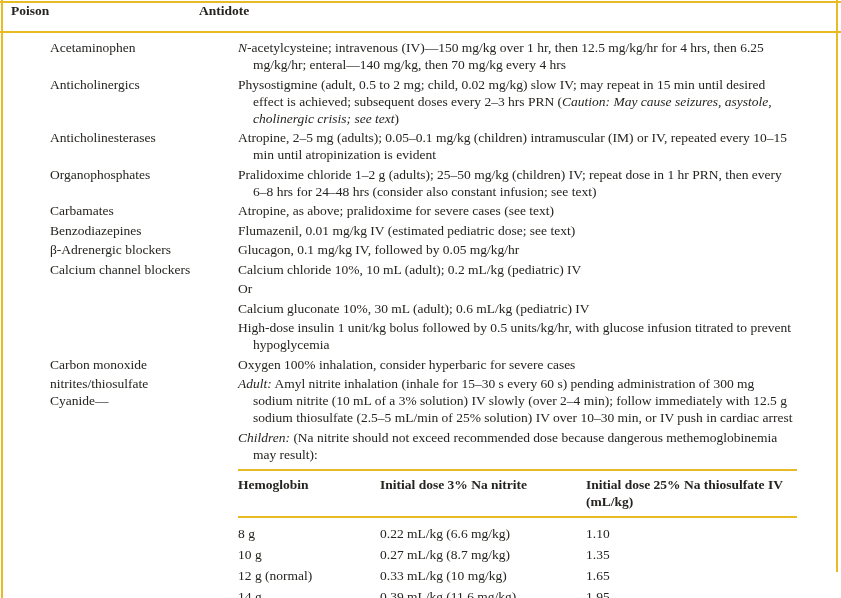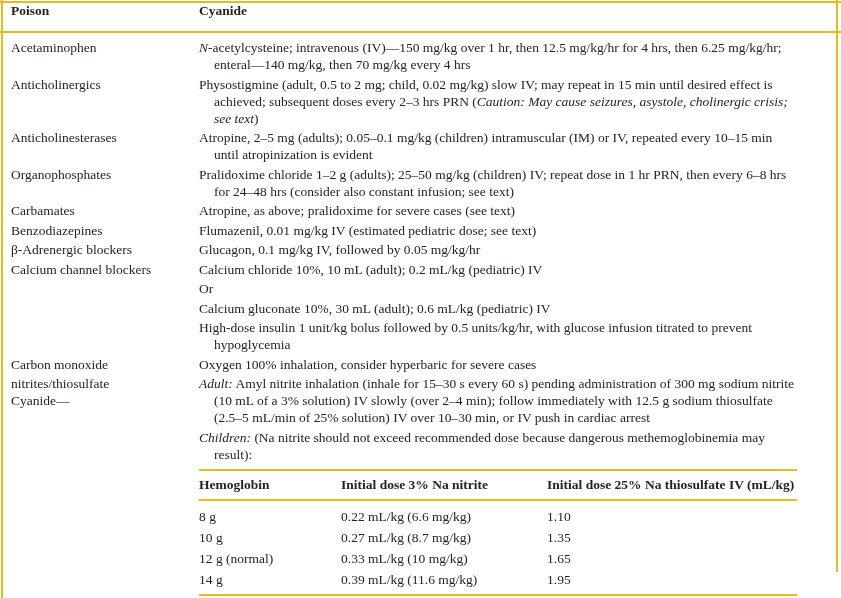--- a/index.html
+++ b/index.html
@@ -29,21 +29,21 @@
   .hcell-poison{width:199px;padding-left:11px;box-sizing:border-box;}
   .hcell-antidote{flex:1;}
 
   .tbody{
     position:absolute;top:33px;left:0;width:841px;
     padding-top:6px;
     box-sizing:border-box;
   }
   .trow{display:flex;}
   .pcell{
-    width:199px;min-width:199px;padding-left:11px;box-sizing:border-box;
+    width:199px;min-width:199px;padding-left:11px;box-sizing:border-box;margin-left:39px;
   }
   .acell{
     flex:1;padding-right:44px;box-sizing:border-box;
   }
   .para{
     margin:0 0 2.5px 0;
     padding-left:15px;
     text-indent:-15px;
   }
   .pline{margin:0;}
@@ -74,21 +74,21 @@
 <body>
 
 <div class="sheet">
   <div class="rule rule-top"></div>
   <div class="rule rule-left"></div>
   <div class="rule rule-right"></div>
   <div class="rule rule-head"></div>
 
   <div class="thead">
     <div class="hcell-poison">Poison</div>
-    <div class="hcell-antidote">Cyanide</div>
+    <div class="hcell-antidote">Antidote</div>
   </div>
 
   <div class="tbody" id="tbody">
       <div class="trow">
         <div class="pcell">
           <div class="pline">Acetaminophen</div>
         </div>
         <div class="acell">
           <p class="para"><span class="it">N</span><span>-acetylcysteine; intravenous (IV)—150 mg/kg over 1 hr, then 12.5 mg/kg/hr for 4 hrs, then 6.25 mg/kg/hr; enteral—140 mg/kg, then 70 mg/kg every 4 hrs</span></p>
         </div>

